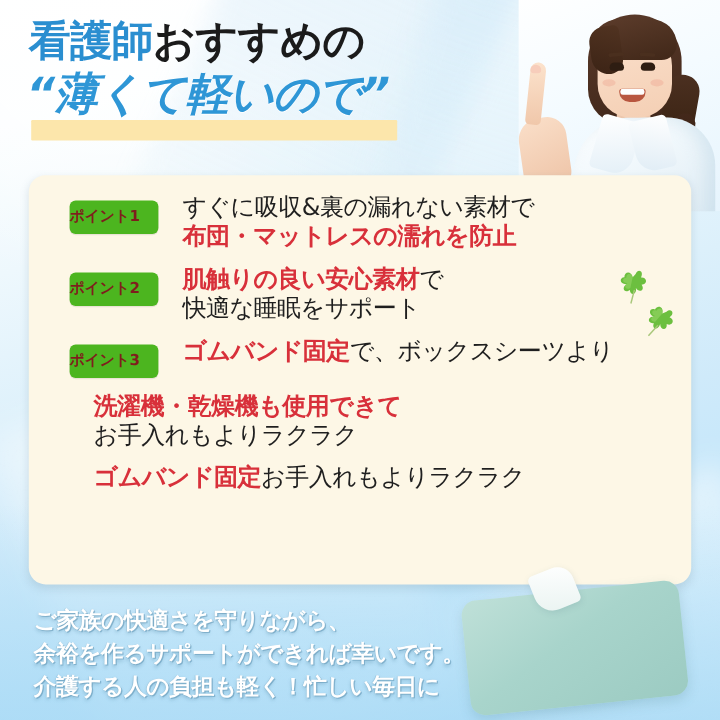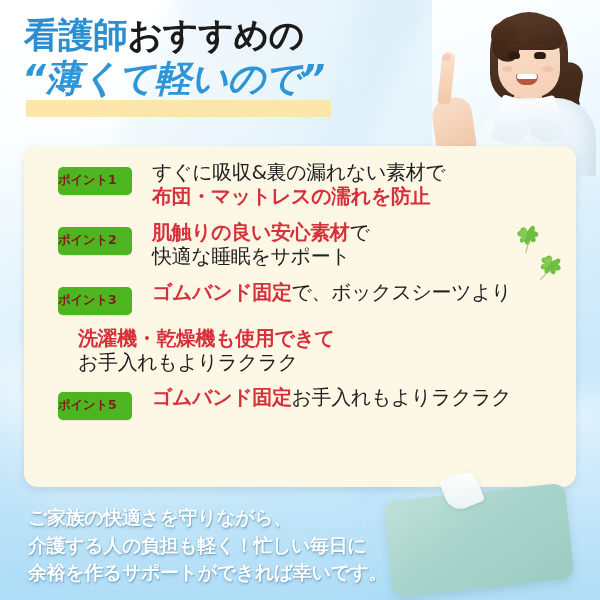--- a/index.html
+++ b/index.html
@@ -446,31 +446,30 @@
             <span class="pl"><span class="em-red">ゴムバンド固定</span><span class="blk">で、ボックスシーツより</span></span>
           </div>
         </div>
         <div class="point-row">
           <div class="ptext">
             <span class="pl strong"><span class="em-red">洗濯機・乾燥機も使用できて</span></span>
             <span class="pl"><span class="blk">お手入れもよりラクラク</span></span>
           </div>
         </div>
         <div class="point-row">
-          <div class="badge">ポイント5</div>
           <div class="ptext">
             <span class="pl"><span class="em-red">ゴムバンド固定</span><span class="blk">お手入れもよりラクラク</span></span>
           </div>
         </div>
       </div>
   </div>
 
   <div class="product-shadow"></div>
   <div class="product"></div>
   <div class="product-fold"></div>
 
   <div class="footer" id="footer-lines">
       <span class="fl">ご家族の快適さを守りながら、</span>
+      <span class="fl">余裕を作るサポートができれば幸いです。</span>
       <span class="fl">介護する人の負担も軽く！忙しい毎日に</span>
-      <span class="fl">余裕を作るサポートができれば幸いです。</span>
     </div>
 
 </div>
 
 </body></html>

